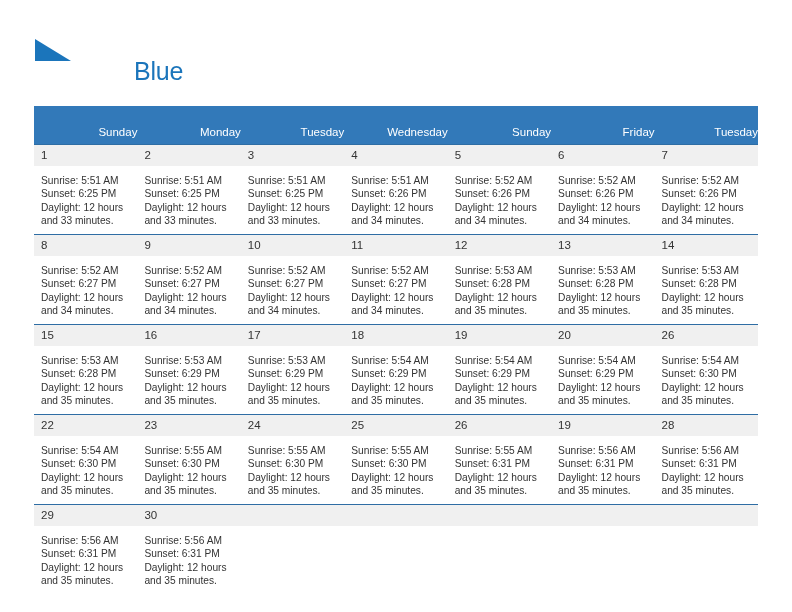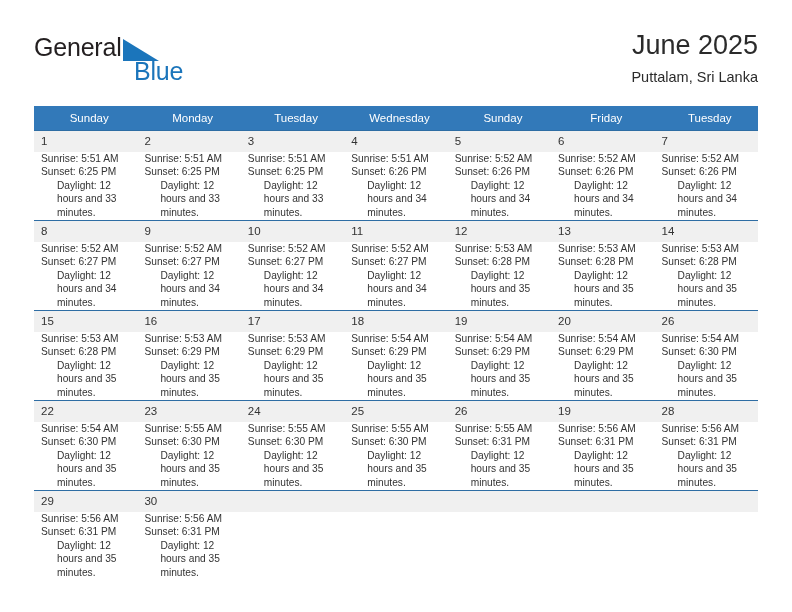--- a/index.html
+++ b/index.html
@@ -86,76 +86,71 @@
     top: 106px;
     width: 724px;
     border-collapse: collapse;
     table-layout: fixed;
   }
   .calendar th {
     background: #3279b9;
     color: #ffffff;
     font-size: 11.5px;
     font-weight: normal;
-    text-align: center;
-    padding: 5px 0 5px 7px;
+    text-align: right;
+    padding: 19px 0 5px 7px;
     line-height: 14px;
     border: none;
   }
   .calendar td {
     vertical-align: top;
     padding: 0;
     border: none;
     border-top: 1.4px solid #2e6da4;
     width: 103.43px;
     height: 89px;
   }
   .daynum {
     background: #f0f0f0;
     font-size: 11.5px;
     color: #333333;
     line-height: 14px;
     padding: 3px 0 4px 7px;
     height: 14px;
   }
   .dayinfo {
-    padding: 0 6px 0 7px;
+    padding: 8px 6px 0 7px;
     font-size: 10.2px;
     line-height: 13.4px;
     color: #333333;
   }
   .dayinfo div {
     white-space: nowrap;
   }
   .dayinfo .daylight {
     white-space: normal;
-    margin-left: 16px;
   }
   td.empty .daynum {
     background: #f0f0f0;
   }
 </style>
 </head>
 <body>
 
 <div class="page">
 
   <div class="top-bar">
 
     <div class="logo">
-      <span class="logo-general">General</span><span class="logo-tri"><svg width="36" height="22" viewBox="0 0 36 22" xmlns="http://www.w3.org/2000/svg">
+      <span class="logo-tri"><svg width="36" height="22" viewBox="0 0 36 22" xmlns="http://www.w3.org/2000/svg">
             <polygon points="0,0 36,22 0,22" fill="#1b75bb"></polygon>
           </svg></span>
       <span class="logo-blue">Blue</span>
     </div>
 
-    <div class="title-wrap">
-      <div class="cal-title">June 2025</div>
-      <div class="cal-subtitle">Puttalam, Sri Lanka</div>
-    </div>
 
   </div>
 
   <table class="calendar">
     <thead>
       <tr id="head-row">
           <th>Sunday</th>
           <th>Monday</th>
           <th>Tuesday</th>
           <th>Wednesday</th>

